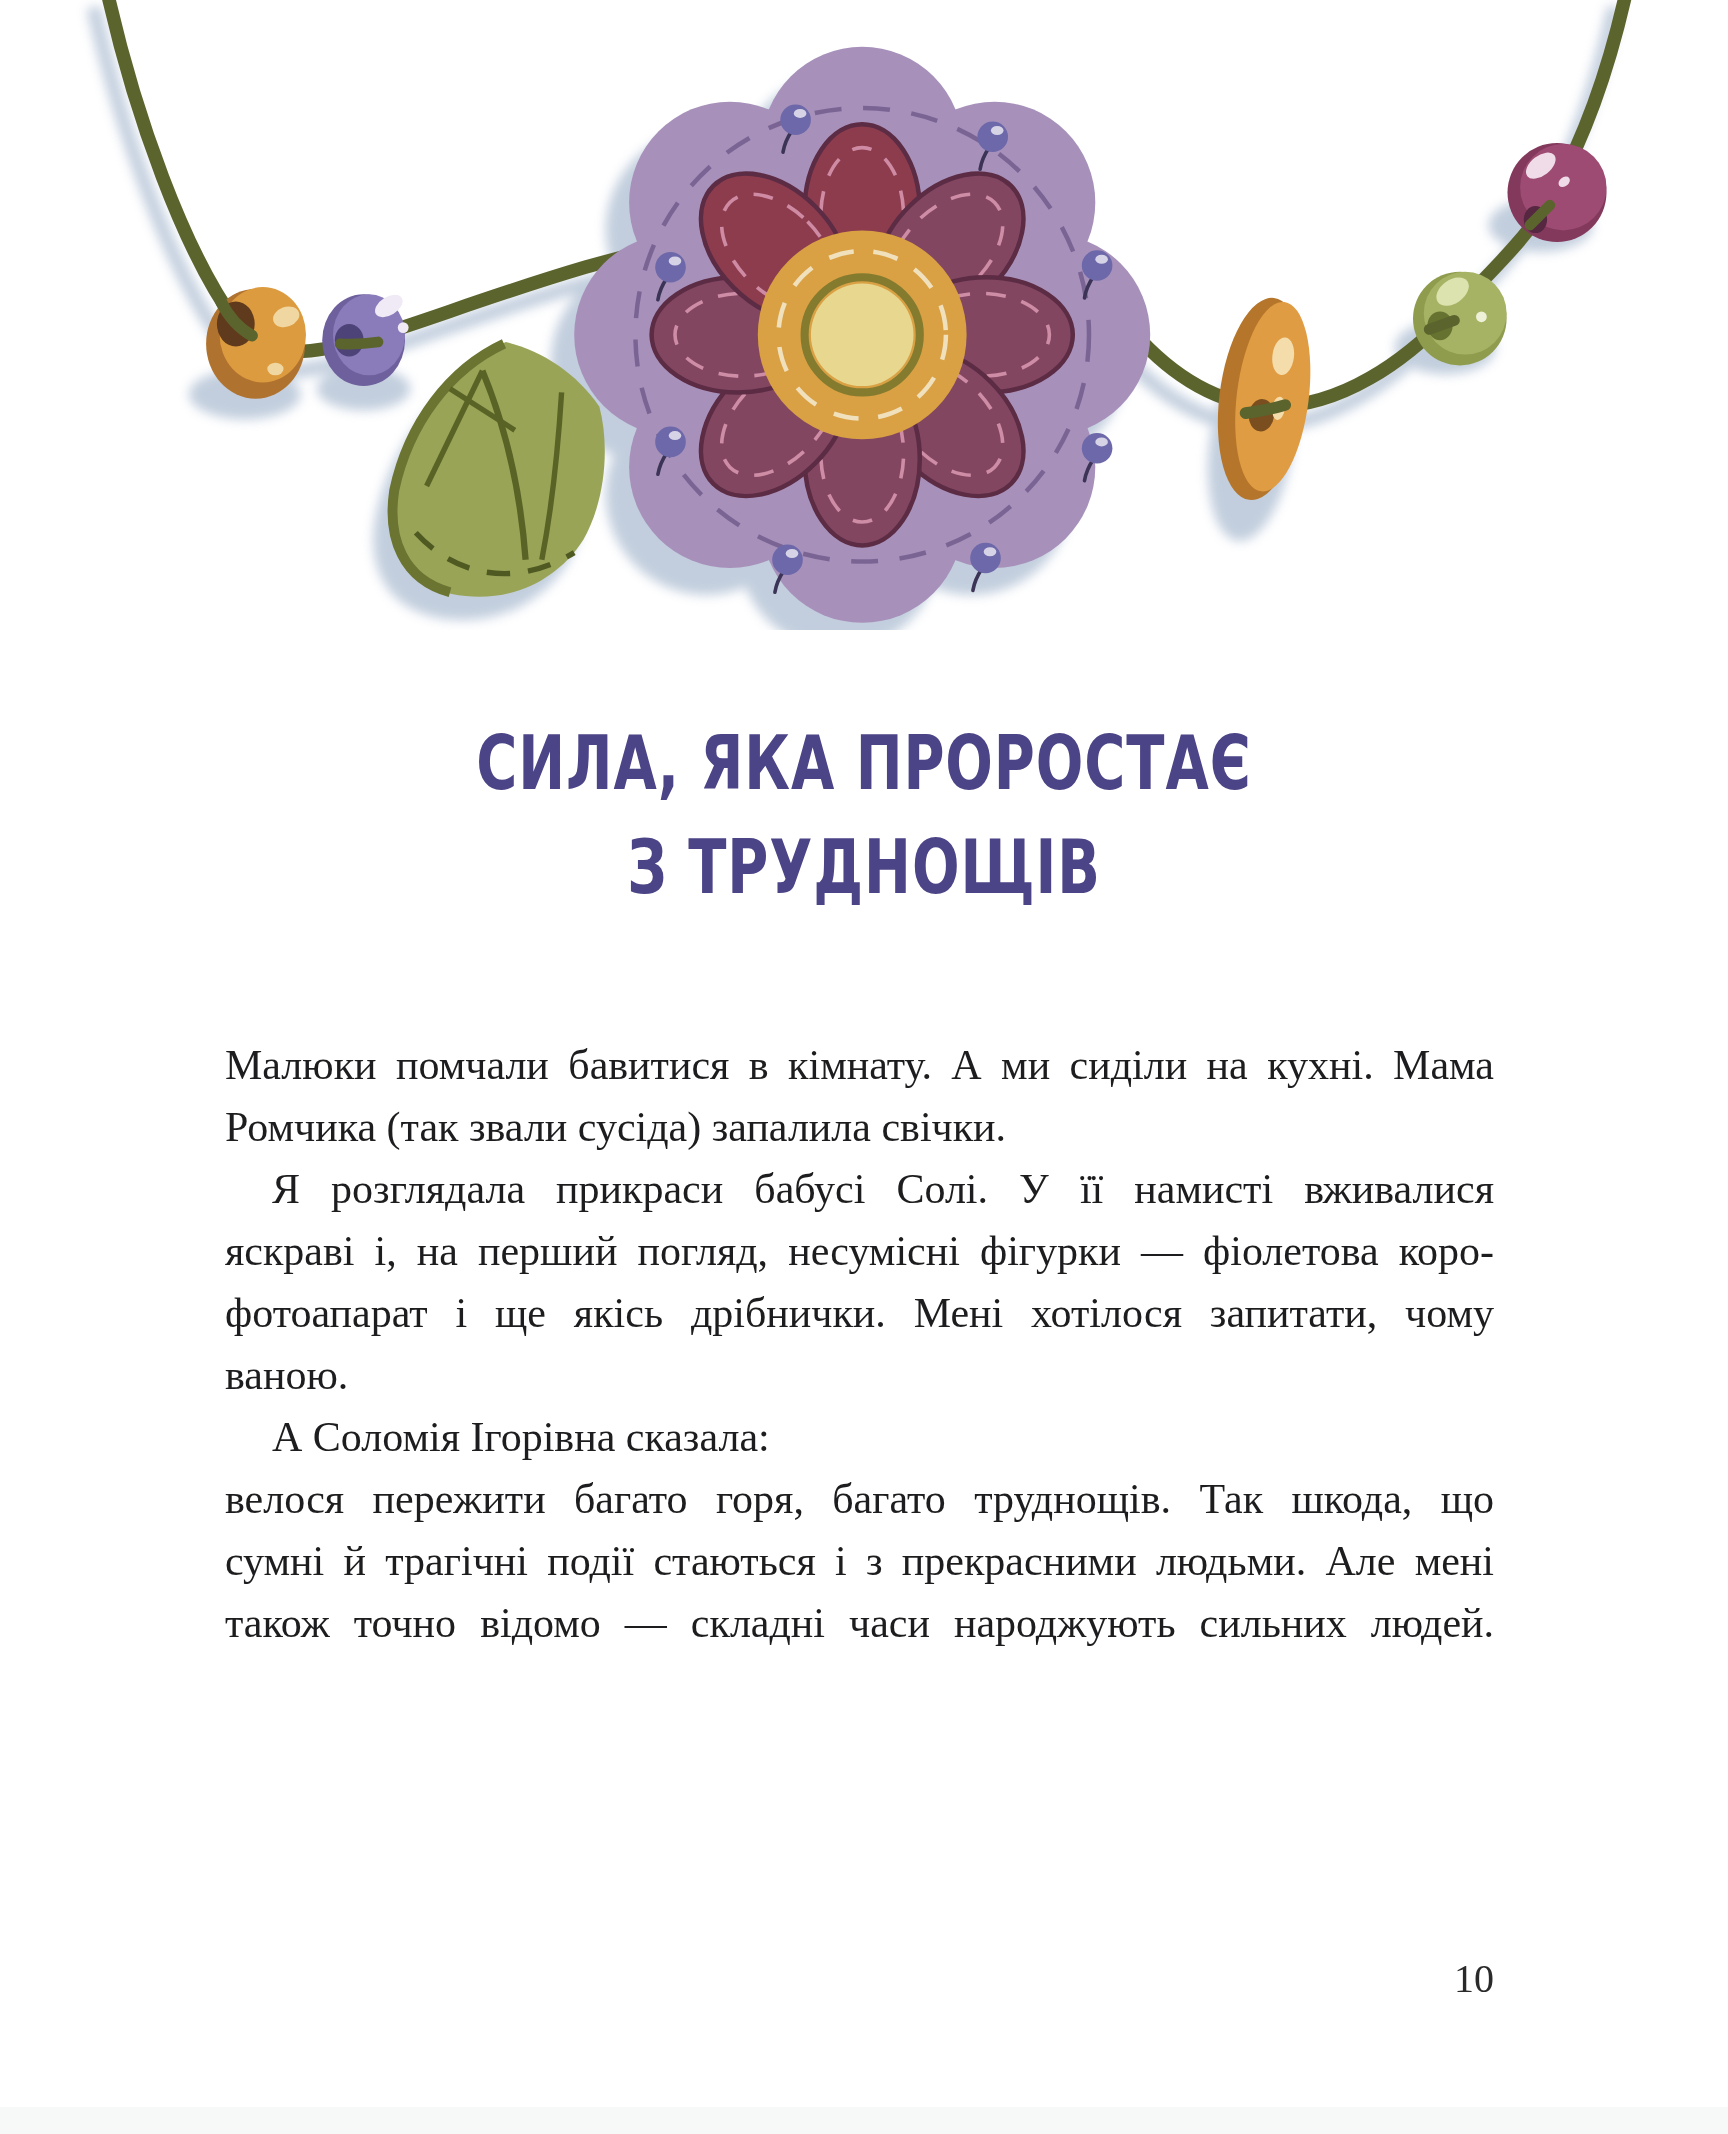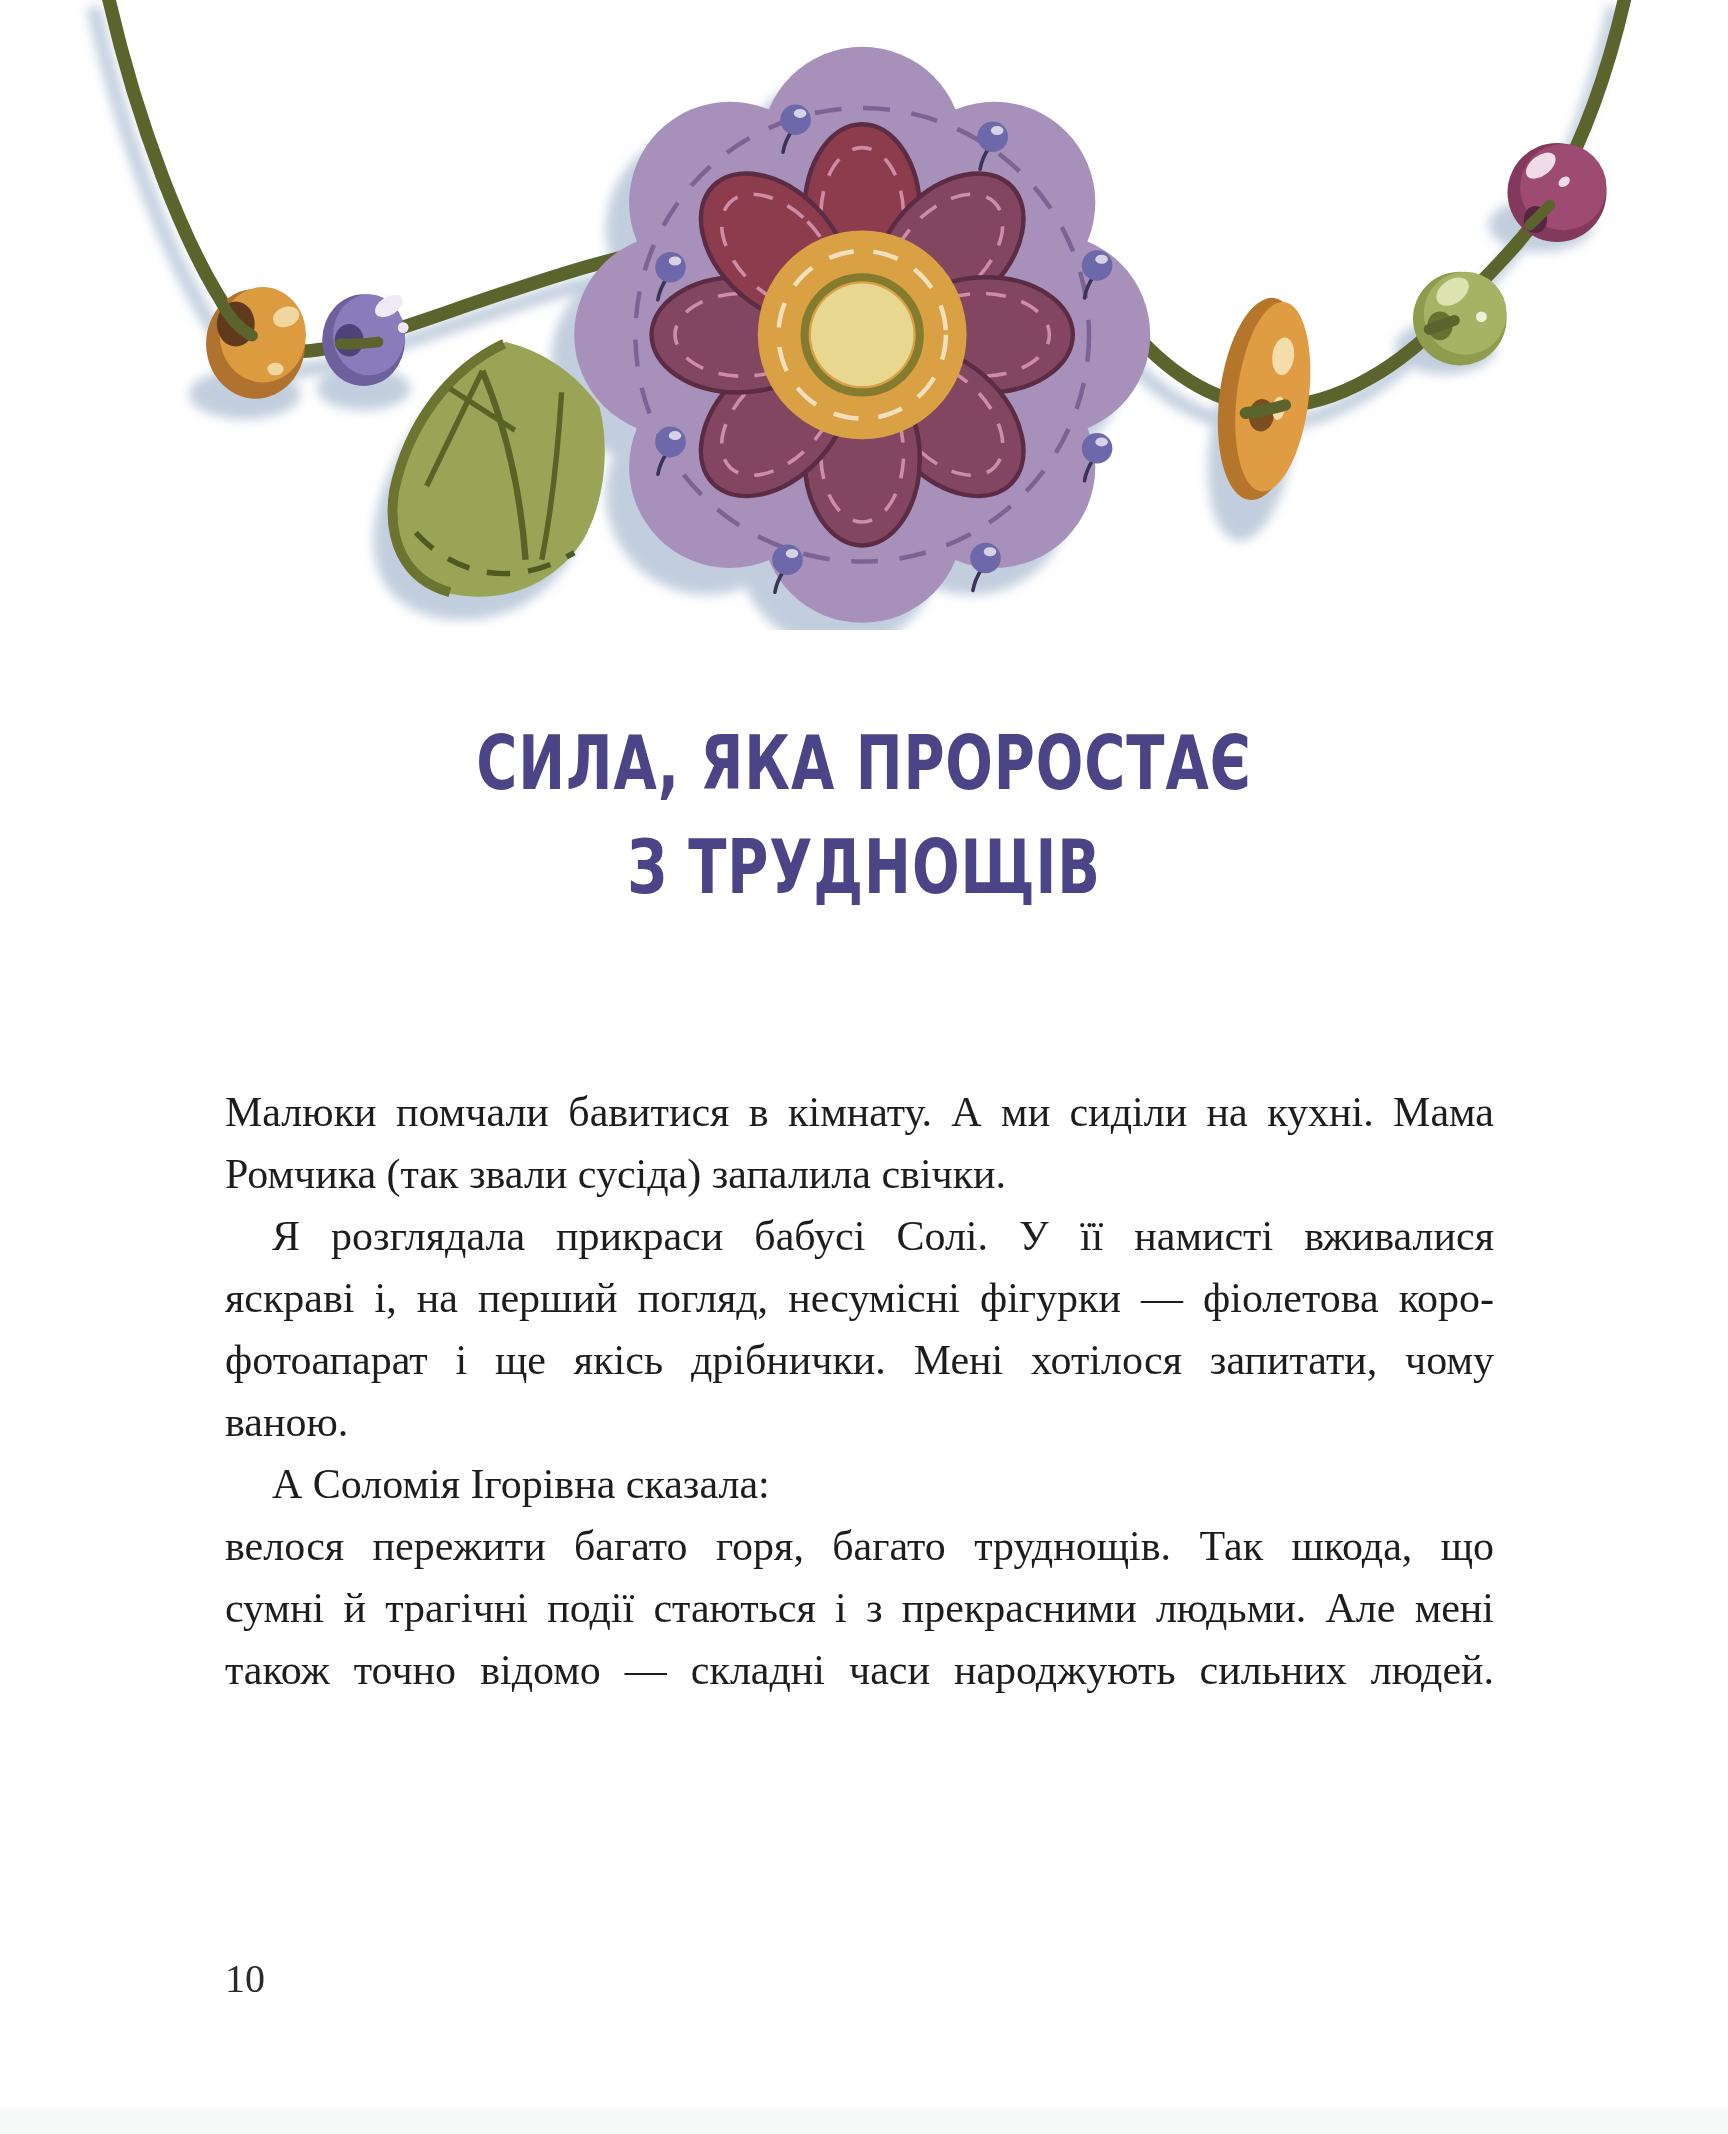--- a/index.html
+++ b/index.html
@@ -9,28 +9,28 @@
   }
   .illustration{position:absolute;top:0;left:0;width:1728px;height:630px;}
   .chapter-title{
     position:absolute;top:711px;left:0;width:1728px;text-align:center;
     font-family:"DejaVu Sans",sans-serif;font-weight:700;
     font-size:56px;line-height:77px;letter-spacing:0.9px;
     transform:scaleY(1.35);transform-origin:50% 0;
     color:var(--title-color,#4b4486);
   }
   .body-text{
-    position:absolute;top:1081px;left:225px;width:1269px;
+    position:absolute;top:1034px;left:225px;width:1269px;
     font-size:42px;line-height:62px;color:var(--text-color,#1d1d1f);
   }
   .bline{text-align:justify;text-align-last:left;}
   .bline.fill{text-align-last:justify;}
   .bline.ind{text-indent:47px;}
   .page-number{
-    position:absolute;top:1955px;left:225px;width:1269px;text-align:left;
+    position:absolute;top:1955px;left:225px;width:1269px;text-align:right;
     font-size:40px;color:#2a2a2a;
   }
   .bottom-strip{
     position:absolute;left:0;bottom:0;width:1728px;height:27px;background:#f7f8f8;
   }
   svg .cord{stroke:var(--cord,#5c642e);}
 </style>
 </head>
 <body>
 

